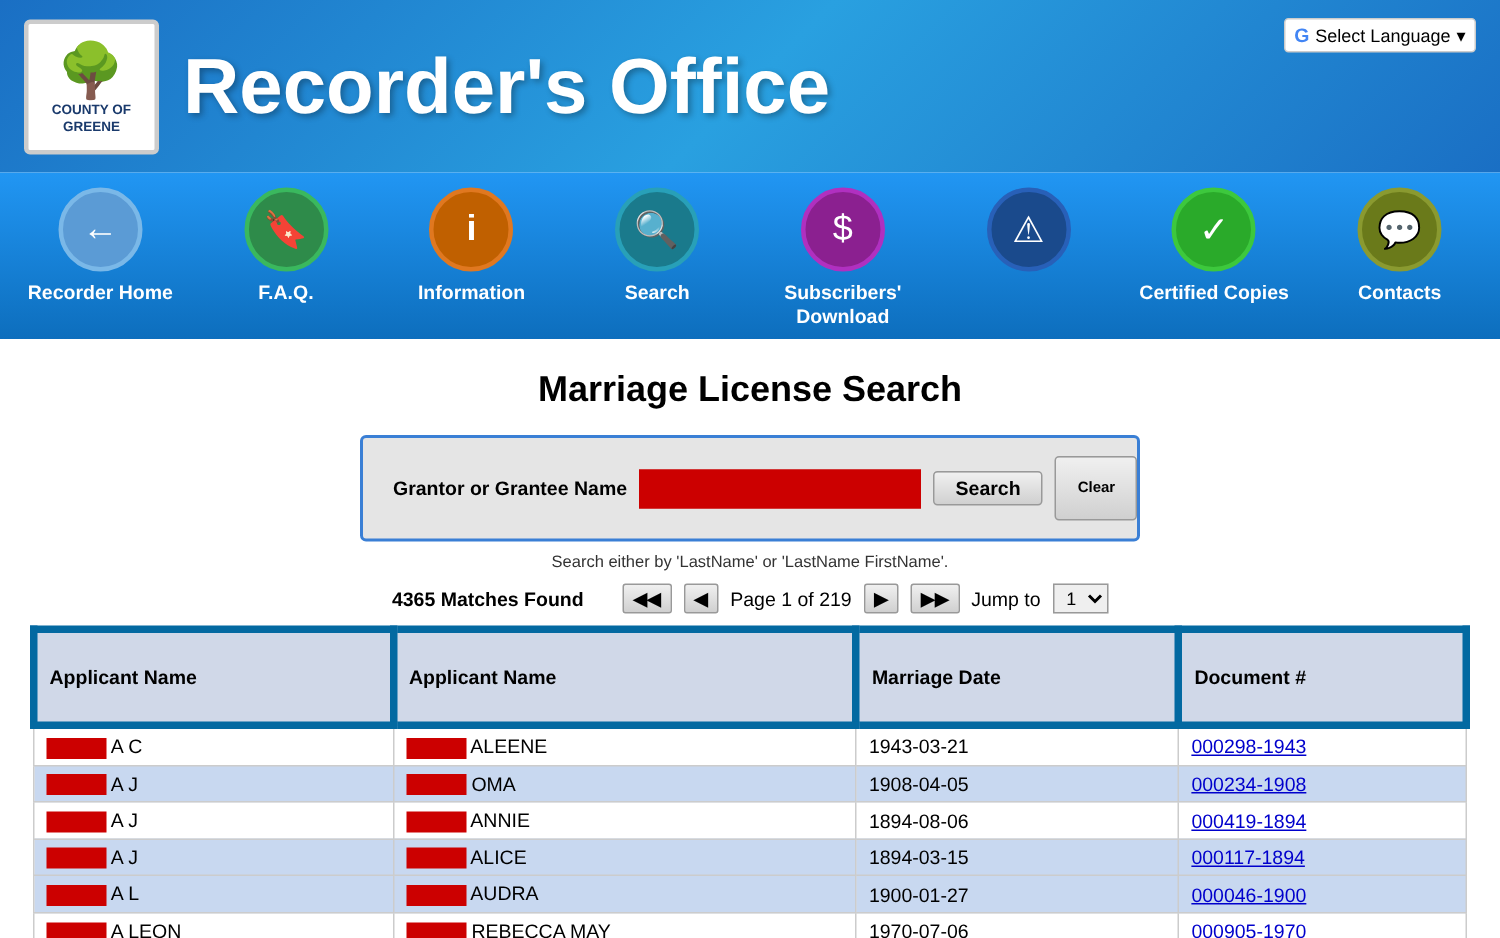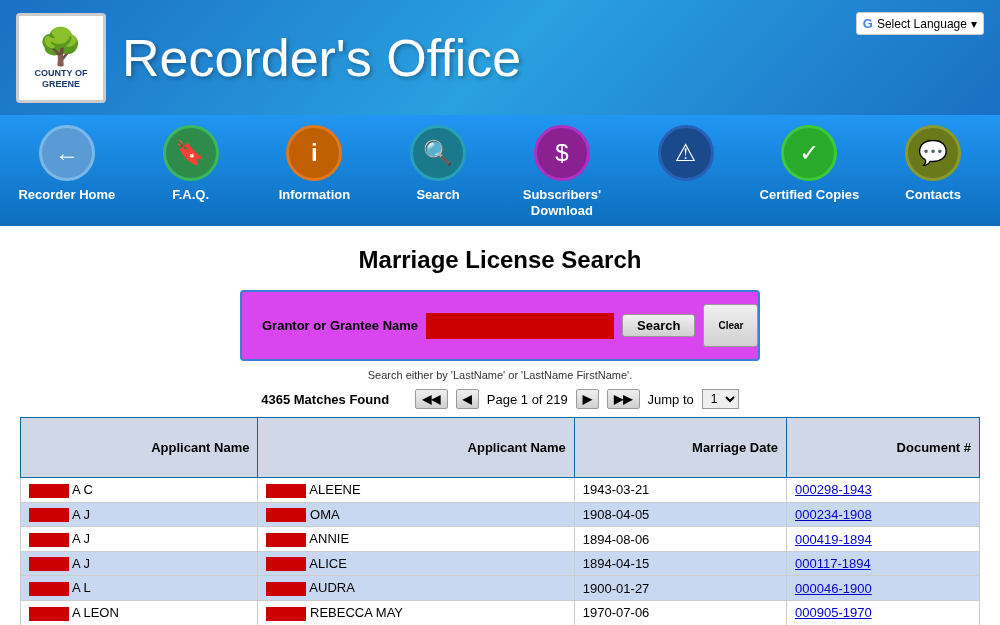--- a/index.html
+++ b/index.html
@@ -31,21 +31,21 @@
     }
     .logo-text {
       font-size: 9px;
       font-weight: bold;
       color: #1a3a6c;
       text-align: center;
       line-height: 1.2;
     }
     .header-title {
       font-size: 52px;
-      font-weight: normal;
+      font-weight: bold;
       color: #fff;
       text-shadow: 2px 2px 4px rgba(0,0,0,0.3);
     }
     .lang-select {
       margin-left: auto;
       background: #fff;
       border: 1px solid #ccc;
       border-radius: 3px;
       padding: 3px 6px;
       font-size: 12px;
@@ -119,21 +119,21 @@
       margin-bottom: 16px;
     }
 
     
     .search-box {
       border: 2px solid #3a7fd5;
       border-radius: 4px;
       padding: 12px 20px;
       margin: 0 auto 8px;
       width: 520px;
-      background: #d946ef;
+      background: #e5e5e5;
     }
     .search-row {
       display: flex;
       align-items: center;
       gap: 8px;
     }
     .search-label {
       font-size: 13px;
       font-weight: bold;
       color: #000;
@@ -213,23 +213,23 @@
     
     .results-table {
       width: 100%;
       border-collapse: collapse;
       font-size: 13px;
     }
     .results-table thead tr {
       background: #d0d8e8;
     }
     .results-table th {
-      border: 1px solid #0369a1;
+      border: 5px solid #0369a1;
       padding: 22px 8px;
-      text-align: right;
+      text-align: left;
       font-weight: bold;
       font-size: 13px;
     }
     .results-table td {
       border: 1px solid #ccc;
       padding: 4px 8px;
       font-size: 13px;
     }
     .results-table tr.row-highlight {
       background: #c8d8f0;
@@ -369,21 +369,21 @@
         </tr>
         <tr class="row-normal">
           <td><span class="redacted-sm">&nbsp;</span> A J</td>
           <td><span class="redacted-sm">&nbsp;</span> ANNIE</td>
           <td>1894-08-06</td>
           <td><a class="doc-link" href="#">000419-1894</a></td>
         </tr>
         <tr class="row-highlight">
           <td><span class="redacted-sm">&nbsp;</span> A J</td>
           <td><span class="redacted-sm">&nbsp;</span> ALICE</td>
-          <td>1894-04-15</td>
+          <td>1894-03-15</td>
           <td><a class="doc-link" href="#">000117-1894</a></td>
         </tr>
         <tr class="row-highlight">
           <td><span class="redacted-sm">&nbsp;</span> A L</td>
           <td><span class="redacted-sm">&nbsp;</span> AUDRA</td>
           <td>1900-01-27</td>
           <td><a class="doc-link" href="#">000046-1900</a></td>
         </tr>
         <tr class="row-normal">
           <td><span class="redacted-sm">&nbsp;</span> A LEON</td>

